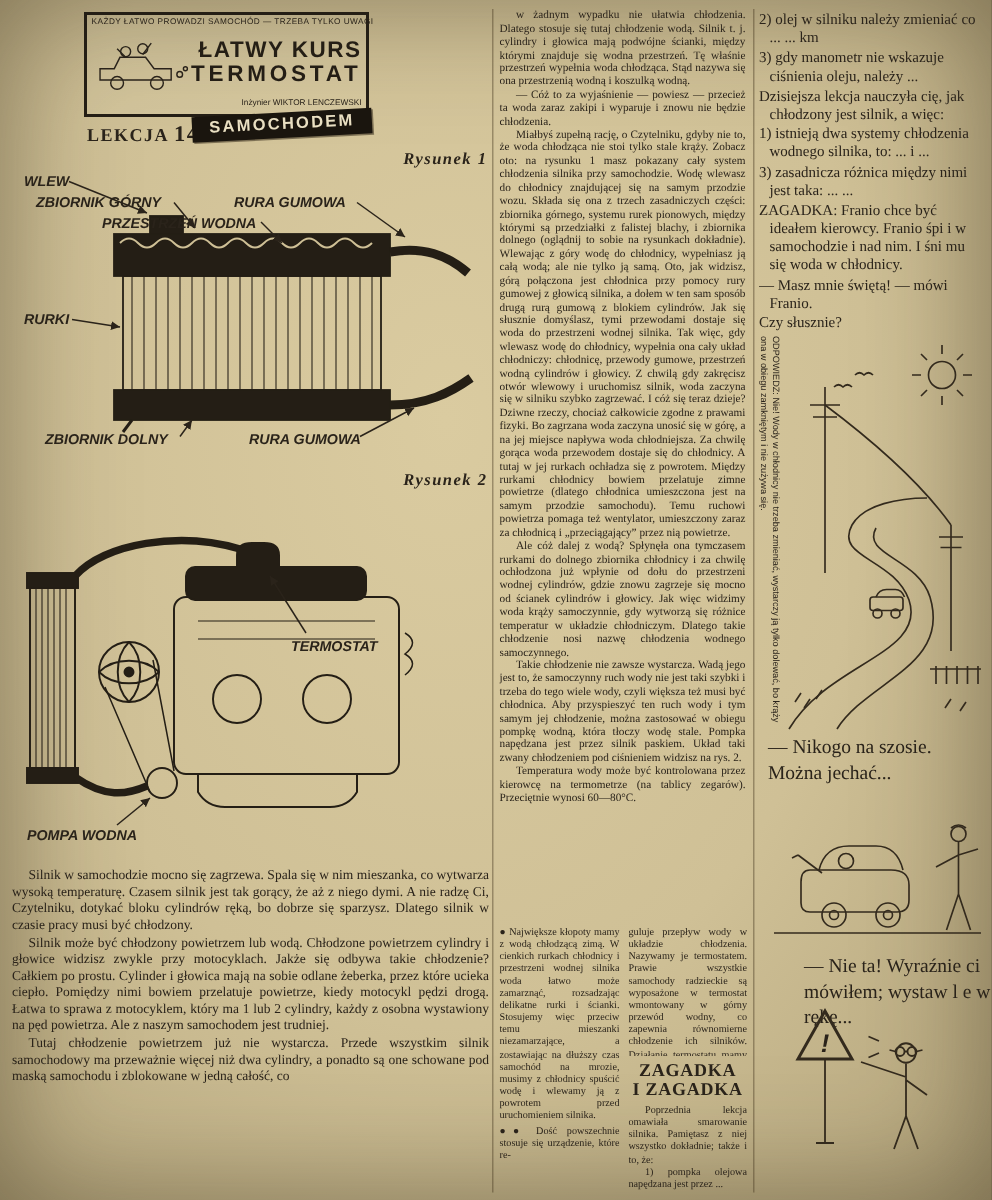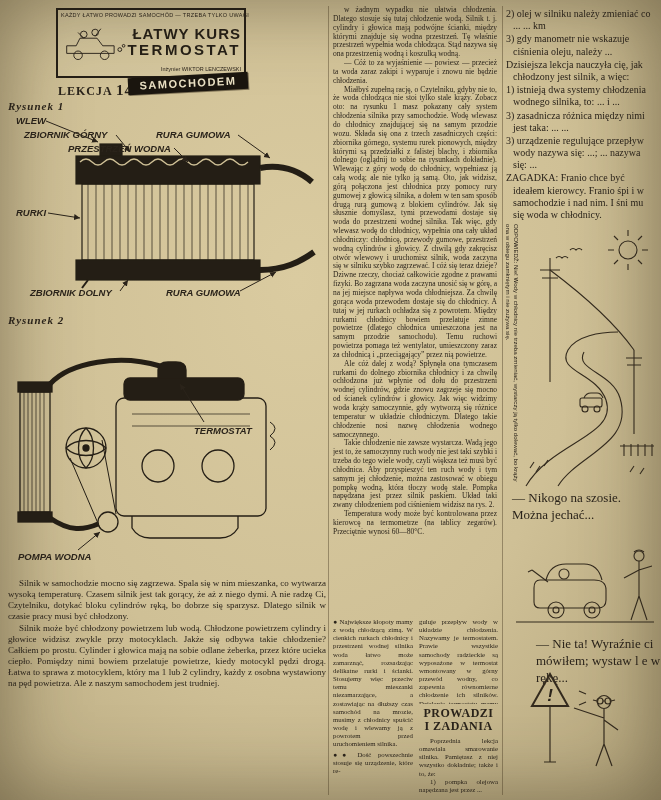--- a/index.html
+++ b/index.html
@@ -21,21 +21,21 @@
   .title-l1{font-size:15px;letter-spacing:1px;line-height:1.1}
   .title-l2{font-size:15px;letter-spacing:2.5px;line-height:1.1}
   .byline{font-family:"Liberation Sans",sans-serif;font-size:5.5px;text-align:right}
   .lesson{position:absolute;left:58px;top:82px;font-weight:bold;font-size:12px;letter-spacing:1px}
   .lesson .num{font-size:15px}
   .banner{position:absolute;left:128px;top:75px;width:120px;height:17px;background:#1a150e;color:#e9dfc2;
     font-family:"Liberation Sans",sans-serif;font-weight:bold;font-size:11px;letter-spacing:1.5px;text-align:center;line-height:17px;transform:rotate(-3deg);box-shadow:1px 1px 0 rgba(40,30,15,.5)}
 
   
   .fig{position:absolute;left:8px;width:317px}
-  .figcap{font-weight:bold;font-style:italic;font-size:11px;text-align:left;letter-spacing:1px}
+  .figcap{font-weight:bold;font-style:italic;font-size:11px;text-align:right;letter-spacing:1px}
 
   
   .left-article{position:absolute;left:8px;top:578px;width:318px;height:218px;font-size:9px;line-height:1.24;overflow:hidden}
   .mid-col{position:absolute;left:333px;top:6px;width:164px;height:608px;font-size:7.5px;line-height:1.18;overflow:hidden}
   .low-left{position:absolute;left:333px;top:618px;width:80px;height:180px;font-size:6.8px;line-height:1.2;overflow:hidden}
   .low-left p{text-indent:0;margin-bottom:2px}
   .low-right{position:absolute;left:419px;top:618px;width:79px;height:180px;font-size:6.8px;line-height:1.2;overflow:hidden}
   .low-right .cont{height:86px;overflow:hidden;text-indent:0}
   .qa-head{font-weight:bold;font-size:12px;text-align:center;line-height:1.12;margin:3px 0;letter-spacing:.5px}
   .right-top{position:absolute;left:506px;top:8px;width:150px;height:214px;font-size:10px;line-height:1.22;overflow:hidden}
@@ -161,53 +161,53 @@
       <g font-size="9.5">
         <text x="186" y="108">TERMOSTAT</text>
         <text x="10" y="234">POMPA WODNA</text>
       </g>
     </svg>
   </figure>
 
   <div class="left-article just">
     <p>Silnik w samochodzie mocno się zagrzewa. Spala się w nim mieszanka, co wytwarza wysoką temperaturę. Czasem silnik jest tak gorący, że aż z niego dymi. A nie radzę Ci, Czytelniku, dotykać bloku cylindrów ręką, bo dobrze się sparzysz. Dlatego silnik w czasie pracy musi być chłodzony.</p>
     <p>Silnik może być chłodzony powietrzem lub wodą. Chłodzone powietrzem cylindry i głowice widzisz zwykle przy motocyklach. Jakże się odbywa takie chłodzenie? Całkiem po prostu. Cylinder i głowica mają na sobie odlane żeberka, przez które ucieka ciepło. Pomiędzy nimi bowiem przelatuje powietrze, kiedy motocykl pędzi drogą. Łatwa to sprawa z motocyklem, który ma 1 lub 2 cylindry, każdy z osobna wystawiony na pęd powietrza. Ale z naszym samochodem jest trudniej.</p>
+    <p>Tutaj chłodzenie powietrzem już nie wystarcza. Przede wszystkim silnik samochodowy ma przeważnie więcej niż dwa cylindry, a ponadto są one schowane pod maską samochodu i zblokowane w jedną całość, co</p>
   </div>
 
   <div class="mid-col just">
     <p>w żadnym wypadku nie ułatwia chłodzenia. Dlatego stosuje się tutaj chłodzenie wodą. Silnik t. j. cylindry i głowica mają podwójne ścianki, między którymi znajduje się wodna przestrzeń. Tę właśnie przestrzeń wypełnia woda chłodząca. Stąd nazywa się ona przestrzenią wodną i koszulką wodną.</p>
     <p>— Cóż to za wyjaśnienie — powiesz — przecież ta woda zaraz zakipi i wyparuje i znowu nie będzie chłodzenia.</p>
     <p>Miałbyś zupełną rację, o Czytelniku, gdyby nie to, że woda chłodząca nie stoi tylko stale krąży. Zobacz oto: na rysunku 1 masz pokazany cały system chłodzenia silnika przy samochodzie. Wodę wlewasz do chłodnicy znajdującej się na samym przodzie wozu. Składa się ona z trzech zasadniczych części: zbiornika górnego, systemu rurek pionowych, między którymi są przedziałki z falistej blachy, i zbiornika dolnego (oglądnij to sobie na rysunkach dokładnie). Wlewając z góry wodę do chłodnicy, wypełniasz ją całą wodą; ale nie tylko ją samą. Oto, jak widzisz, górą połączona jest chłodnica przy pomocy rury gumowej z głowicą silnika, a dołem w ten sam sposób drugą rurą gumową z blokiem cylindrów. Jak się słusznie domyślasz, tymi przewodami dostaje się woda do przestrzeni wodnej silnika. Tak więc, gdy wlewasz wodę do chłodnicy, wypełnia ona cały układ chłodniczy: chłodnicę, przewody gumowe, przestrzeń wodną cylindrów i głowicy. Z chwilą gdy zakręcisz otwór wlewowy i uruchomisz silnik, woda zaczyna się w silniku szybko zagrzewać. I cóż się teraz dzieje? Dziwne rzeczy, chociaż całkowicie zgodne z prawami fizyki. Bo zagrzana woda zaczyna unosić się w górę, a na jej miejsce napływa woda chłodniejsza. Za chwilę gorąca woda przewodem dostaje się do chłodnicy. A tutaj w jej rurkach ochładza się z powrotem. Między rurkami chłodnicy bowiem przelatuje zimne powietrze (dlatego chłodnica umieszczona jest na samym przodzie samochodu). Temu ruchowi powietrza pomaga też wentylator, umieszczony zaraz za chłodnicą i „przeciągający” przez nią powietrze.</p>
     <p>Ale cóż dalej z wodą? Spłynęła ona tymczasem rurkami do dolnego zbiornika chłodnicy i za chwilę ochłodzona już wpłynie od dołu do przestrzeni wodnej cylindrów, gdzie znowu zagrzeje się mocno od ścianek cylindrów i głowicy. Jak więc widzimy woda krąży samoczynnie, gdy wytworzą się różnice temperatur w układzie chłodniczym. Dlatego takie chłodzenie nosi nazwę chłodzenia wodnego samoczynnego.</p>
     <p>Takie chłodzenie nie zawsze wystarcza. Wadą jego jest to, że samoczynny ruch wody nie jest taki szybki i trzeba do tego wiele wody, czyli większa też musi być chłodnica. Aby przyspieszyć ten ruch wody i tym samym jej chłodzenie, można zastosować w obiegu pompkę wodną, która tłoczy wodę stale. Pompka napędzana jest przez silnik paskiem. Układ taki zwany chłodzeniem pod ciśnieniem widzisz na rys. 2.</p>
     <p>Temperatura wody może być kontrolowana przez kierowcę na termometrze (na tablicy zegarów). Przeciętnie wynosi 60—80°C.</p>
   </div>
 
   <div class="low-left just">
     <p>● Największe kłopoty mamy z wodą chłodzącą zimą. W cienkich rurkach chłodnicy i przestrzeni wodnej silnika woda łatwo może zamarznąć, rozsadzając delikatne rurki i ścianki. Stosujemy więc przeciw temu mieszanki niezamarzające, a zostawiając na dłuższy czas samochód na mrozie, musimy z chłodnicy spuścić wodę i wlewamy ją z powrotem przed uruchomieniem silnika.</p>
     <p>●● Dość powszechnie stosuje się urządzenie, które re-</p>
   </div>
 
   <div class="low-right just">
     <p class="cont">guluje przepływ wody w układzie chłodzenia. Nazywamy je termostatem. Prawie wszystkie samochody radzieckie są wyposażone w termostat wmontowany w górny przewód wodny, co zapewnia równomierne chłodzenie ich silników. Działanie termostatu mamy pokazane na rysunku 2.</p>
     <div class="qa-head">
-      <div>PROWADZI</div>
-      <div>I ZADANIA</div>
+      <div>ZAGADKA</div>
+      <div>I ZAGADKA</div>
     </div>
     <p>Poprzednia lekcja omawiała smarowanie silnika. Pamiętasz z niej wszystko dokładnie; także i to, że:</p>
     <p>1) pompka olejowa napędzana jest przez ...</p>
   </div>
 
   <div class="right-top">
     <p class="hang">2) olej w silniku należy zmieniać co ... ... km</p>
     <p class="hang">3) gdy manometr nie wskazuje ciśnienia oleju, należy ...</p>
     <p class="hang">Dzisiejsza lekcja nauczyła cię, jak chłodzony jest silnik, a więc:</p>
     <p class="hang">1) istnieją dwa systemy chłodzenia wodnego silnika, to: ... i ...</p>
     <p class="hang">3) zasadnicza różnica między nimi jest taka: ... ...</p>
-    <p class="hang">3) urządzenie regulujące przepływ wody nazywa się: ...; ... nazywa się: ...</p>
     <p class="hang">ZAGADKA: Franio chce być ideałem kierowcy. Franio śpi i w samochodzie i nad nim. I śni mu się woda w chłodnicy.</p>
     <p class="hang">— Masz mnie świętą! — mówi Franio.</p>
     <p class="hang">Czy słusznie?</p>
   </div>
 
   <div class="vertical-answer">ODPOWIEDŹ: Nie! Wody w chłodnicy nie trzeba zmieniać, wystarczy ją tylko dolewać, bo krąży ona w obiegu zamkniętym i nie zużywa się.</div>
 
   <svg class="cartoon" style="left:522px;top:222px" width="134" height="266" viewBox="0 0 134 266">
     <g stroke="#332a1d" fill="none" stroke-width="1.1">
       <circle cx="106" cy="28" r="9"></circle>

